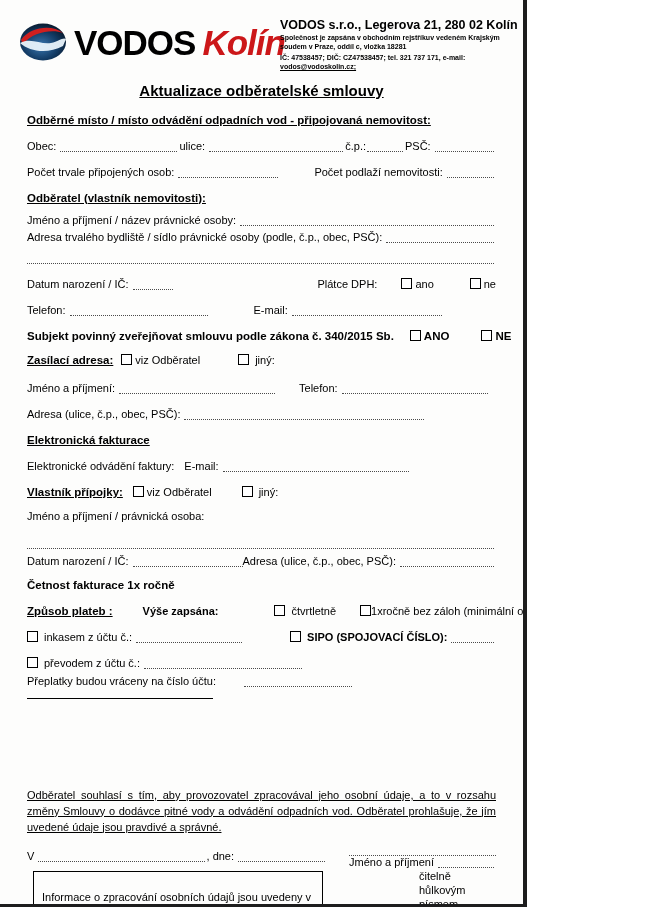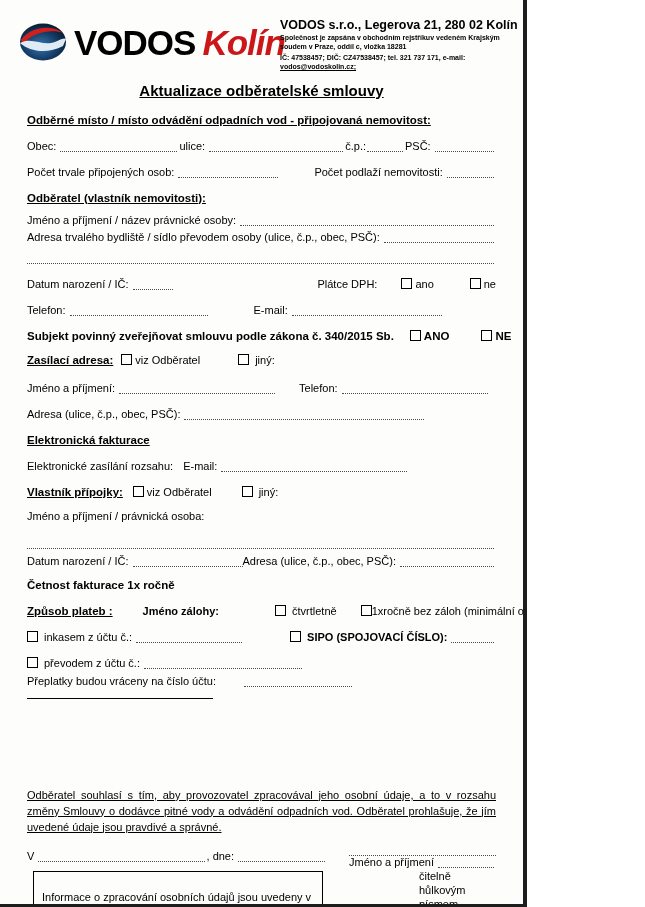--- a/index.html
+++ b/index.html
@@ -96,21 +96,21 @@
         <span class="dots grow"></span>
     </div>
 
     <div class="row hrow">Odběratel (vlastník nemovitosti):</div>
 
     <div class="row" style="margin-top:8px">
       <span>Jméno a příjmení / název právnické osoby:</span>
         <span class="dots grow"></span>
     </div>
     <div class="row" style="margin-top:3px">
-      <span>Adresa trvalého bydliště / sídlo převodem osoby (ulice, č.p., obec, PSČ):</span>
+      <span>Adresa trvalého bydliště / sídlo právnické osoby (podle, č.p., obec, PSČ):</span>
         <span class="dots grow"></span>
     </div>
     <div class="row" style="margin-top:8px">
       <span class="dots grow" style="margin-left:0"></span>
     </div>
 
     <div class="row">
       <span>Datum narození / IČ:</span>
         <span class="dots" style="width:68px"></span>
       <span style="margin-left:142px">Plátce DPH:</span>
@@ -163,21 +163,21 @@
     </div>
 
     <div class="row">
       <span>Adresa (ulice, č.p., obec, PSČ):</span>
         <span class="dots" style="width:240px"></span>
     </div>
 
     <div class="row hrow">Elektronická fakturace</div>
 
     <div class="row">
-      <span>Elektronické zasílání rozsahu:</span>
+      <span>Elektronické odvádění faktury:</span>
       <span style="margin-left:10px">E-mail:</span>
         <span class="dots" style="width:186px"></span>
     </div>
 
     <div class="row">
       <span class="hrow">Vlastník přípojky:</span>
       <span class="cbg" style="margin-left:10px">
           <span class="cb"></span>
           <span>viz Odběratel</span>
         </span>
@@ -199,21 +199,21 @@
       <span>Datum narození / IČ:</span>
         <span class="dots" style="width:110px;margin-right:0"></span>
       <span>Adresa (ulice, č.p., obec, PSČ):</span>
         <span class="dots grow"></span>
     </div>
 
     <div class="row b" style="margin-top:10px;font-size:11.5px">Četnost fakturace 1x ročně</div>
 
     <div class="row" style="margin-top:12px">
       <span class="hrow">Způsob plateb :</span>
-      <span class="b" style="margin-left:30px">Jméno zálohy:</span>
+      <span class="b" style="margin-left:30px">Výše zapsána:</span>
         <span class="dots" style="width:46px"></span>
       <span class="cbg" style="margin-left:50px">
           <span class="cb" style="margin-right:6px"></span>
           <span>čtvrtletně</span>
         </span>
       <span class="cbg" style="margin-left:24px">
           <span class="cb" style="margin-right:0"></span>
           <span>1xročně bez záloh (minimální odběry)</span>
         </span>
     </div>

